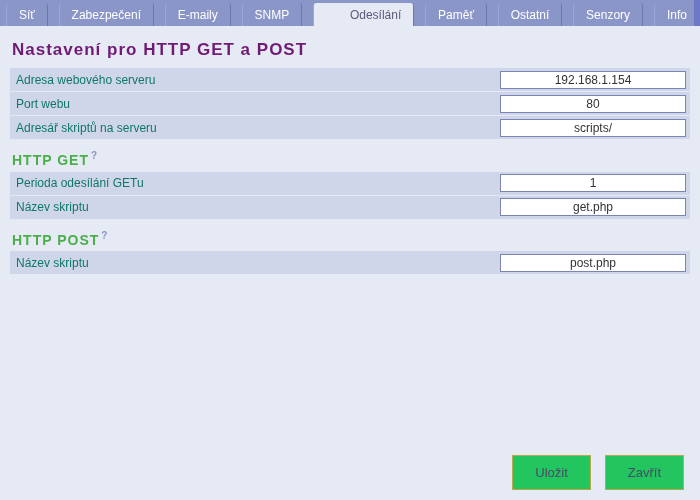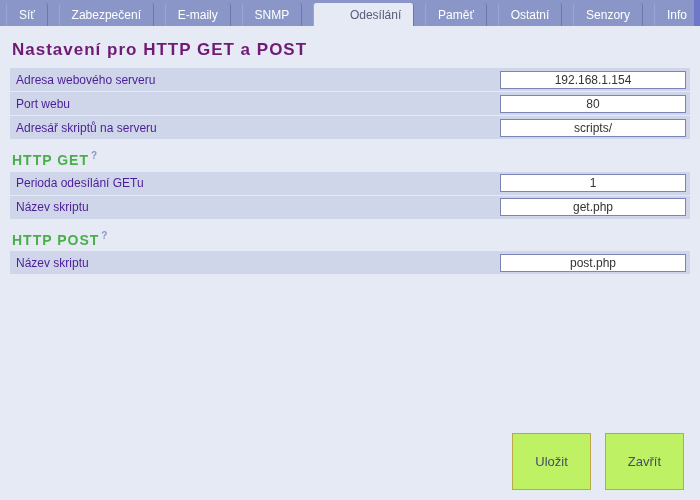--- a/index.html
+++ b/index.html
@@ -62,21 +62,21 @@
   .row {
     display: flex;
     align-items: center;
     background: #cfd6ea;
     border-bottom: 1px solid #e6eaf5;
     height: 24px;
   }
   .row .label {
     flex: 0 0 490px;
     padding-left: 6px;
-    color: #4c1d95;
+    color: #0f766e;
     font-size: 12px;
   }
   .row .field {
     flex: 1;
     padding-right: 8px;
   }
   .row input[type="text"] {
     width: 186px;
     height: 18px;
     border: 1px solid #7a85b5;
@@ -88,26 +88,26 @@
     text-align: center;
   }
   .footer {
     position: absolute;
     bottom: 10px;
     right: 16px;
     display: flex;
     gap: 14px;
   }
   .btn {
-    background: #bef264;
+    background: #22c55e;
     border: 1px solid #b9a94a;
     color: #4a4a6a;
     font-family: inherit;
     font-size: 13px;
-    padding: 20px 22px;
+    padding: 9px 22px;
     cursor: pointer;
   }
   .right-stripe {
     position: absolute;
     top: 0; right: 0;
     width: 6px; height: 26px;
     background: #6d78c8;
   }
 </style>
 </head>

